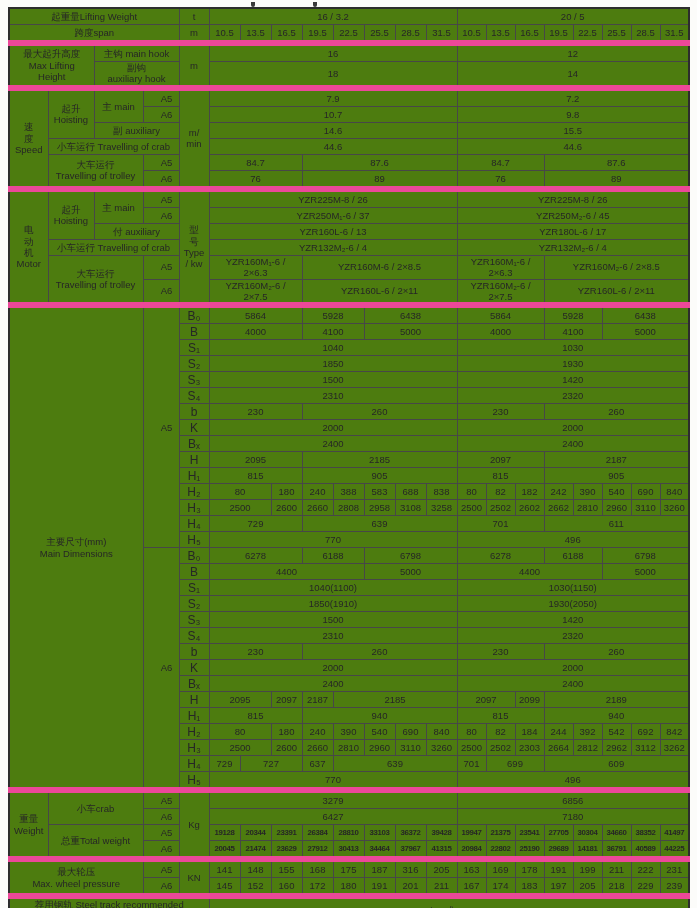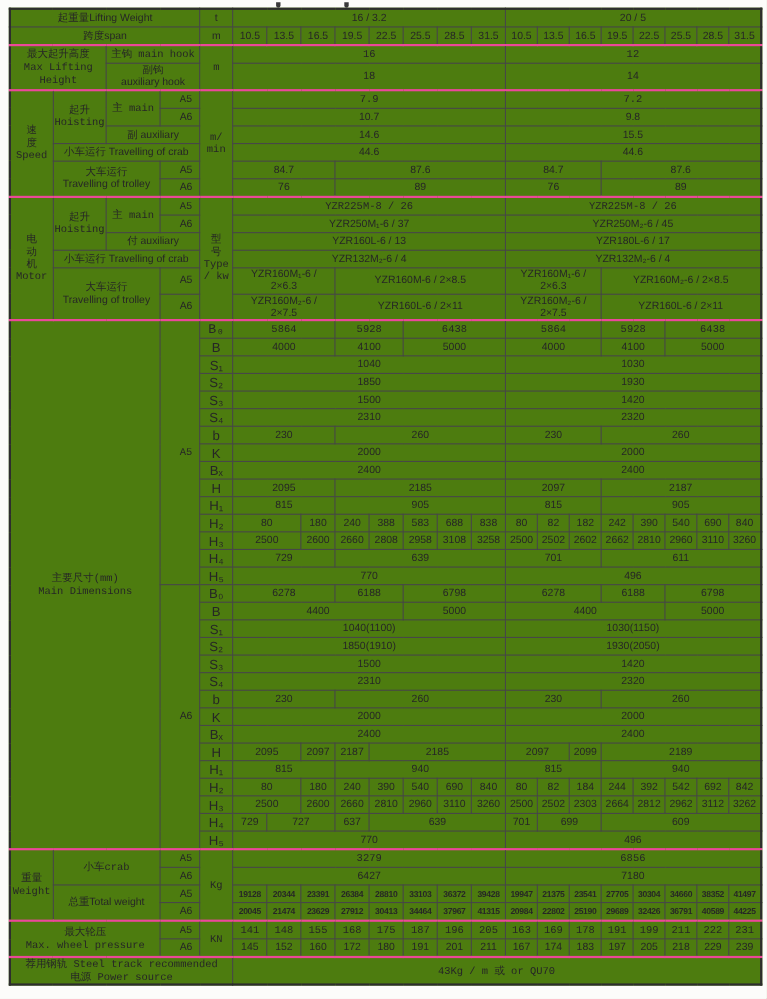--- a/index.html
+++ b/index.html
@@ -10,21 +10,21 @@
   .frag-mark.m2{left:305px;}
   table.spec{border-collapse:collapse;table-layout:fixed;margin-left:8px;border:2px solid #2d2d2d;background:#4d7c0f;}
   td{border:1px solid #474747;text-align:center;vertical-align:middle;
      padding:0 1px;height:15px;overflow:hidden;
      font-family:"Liberation Sans","DejaVu Sans",sans-serif;
      font-size:9.5px;line-height:1.2;color:#262626;white-space:pre-line;}
   td.lab{font-size:9.5px;}
   td.u{font-size:9.5px;}
   td.sub{font-size:12px;}
   td.g{font-size:9.5px;padding-left:12px;}
-  tr.sec td{border-top:2px solid #ec4899;font-family:Liberation Mono, monospace;}
+  tr.sec td{border-top:6px solid #ec4899;}
   tr.sm td.d{font-size:7.8px;letter-spacing:-0.3px;padding:0;font-weight:bold;}
   col.c0{width:39px;} col.c1{width:46px;} col.c2{width:49px;}
   col.c3{width:36px;} col.c4{width:30px;}
   col.cdl{width:31px;} col.cdr{width:29px;}
 </style>
 </head>
 <body>
 
 <div class="page">
   <div class="top-frag">
@@ -475,37 +475,37 @@
           <td class="d">23629</td>
           <td class="d">27912</td>
           <td class="d">30413</td>
           <td class="d">34464</td>
           <td class="d">37967</td>
           <td class="d">41315</td>
           <td class="d">20984</td>
           <td class="d">22802</td>
           <td class="d">25190</td>
           <td class="d">29689</td>
-          <td class="d">32426</td>
+          <td class="d">14181</td>
           <td class="d">36791</td>
           <td class="d">40589</td>
           <td class="d">44225</td>
         </tr>
         <tr class="sec">
           <td class="lab" colspan="3" rowspan="2">最大轮压
 Max.  wheel pressure</td>
           <td class="g">A5</td>
           <td class="u" rowspan="2">KN</td>
           <td class="d">141</td>
           <td class="d">148</td>
           <td class="d">155</td>
           <td class="d">168</td>
           <td class="d">175</td>
           <td class="d">187</td>
-          <td class="d">196</td>
+          <td class="d">316</td>
           <td class="d">205</td>
           <td class="d">163</td>
           <td class="d">169</td>
           <td class="d">178</td>
           <td class="d">191</td>
           <td class="d">199</td>
           <td class="d">211</td>
           <td class="d">222</td>
           <td class="d">231</td>
         </tr>

